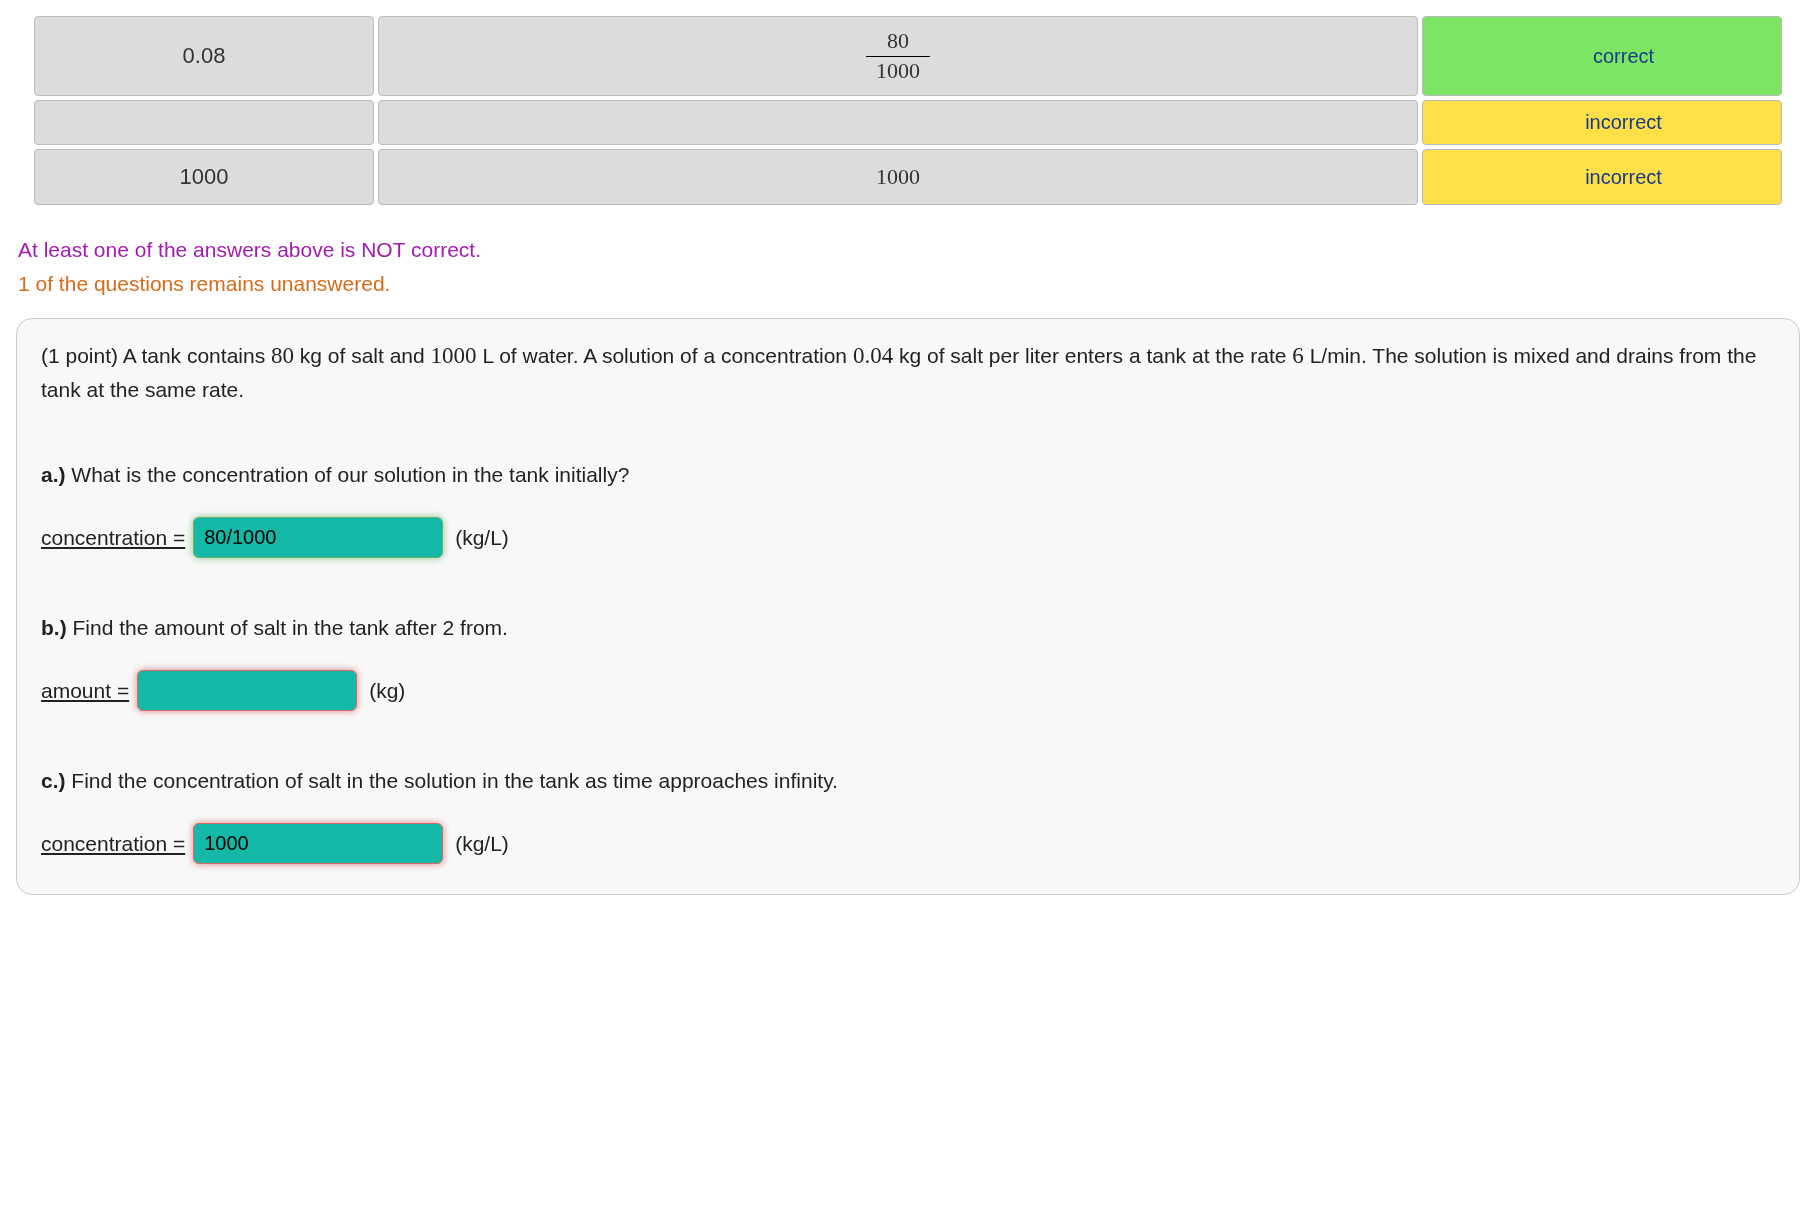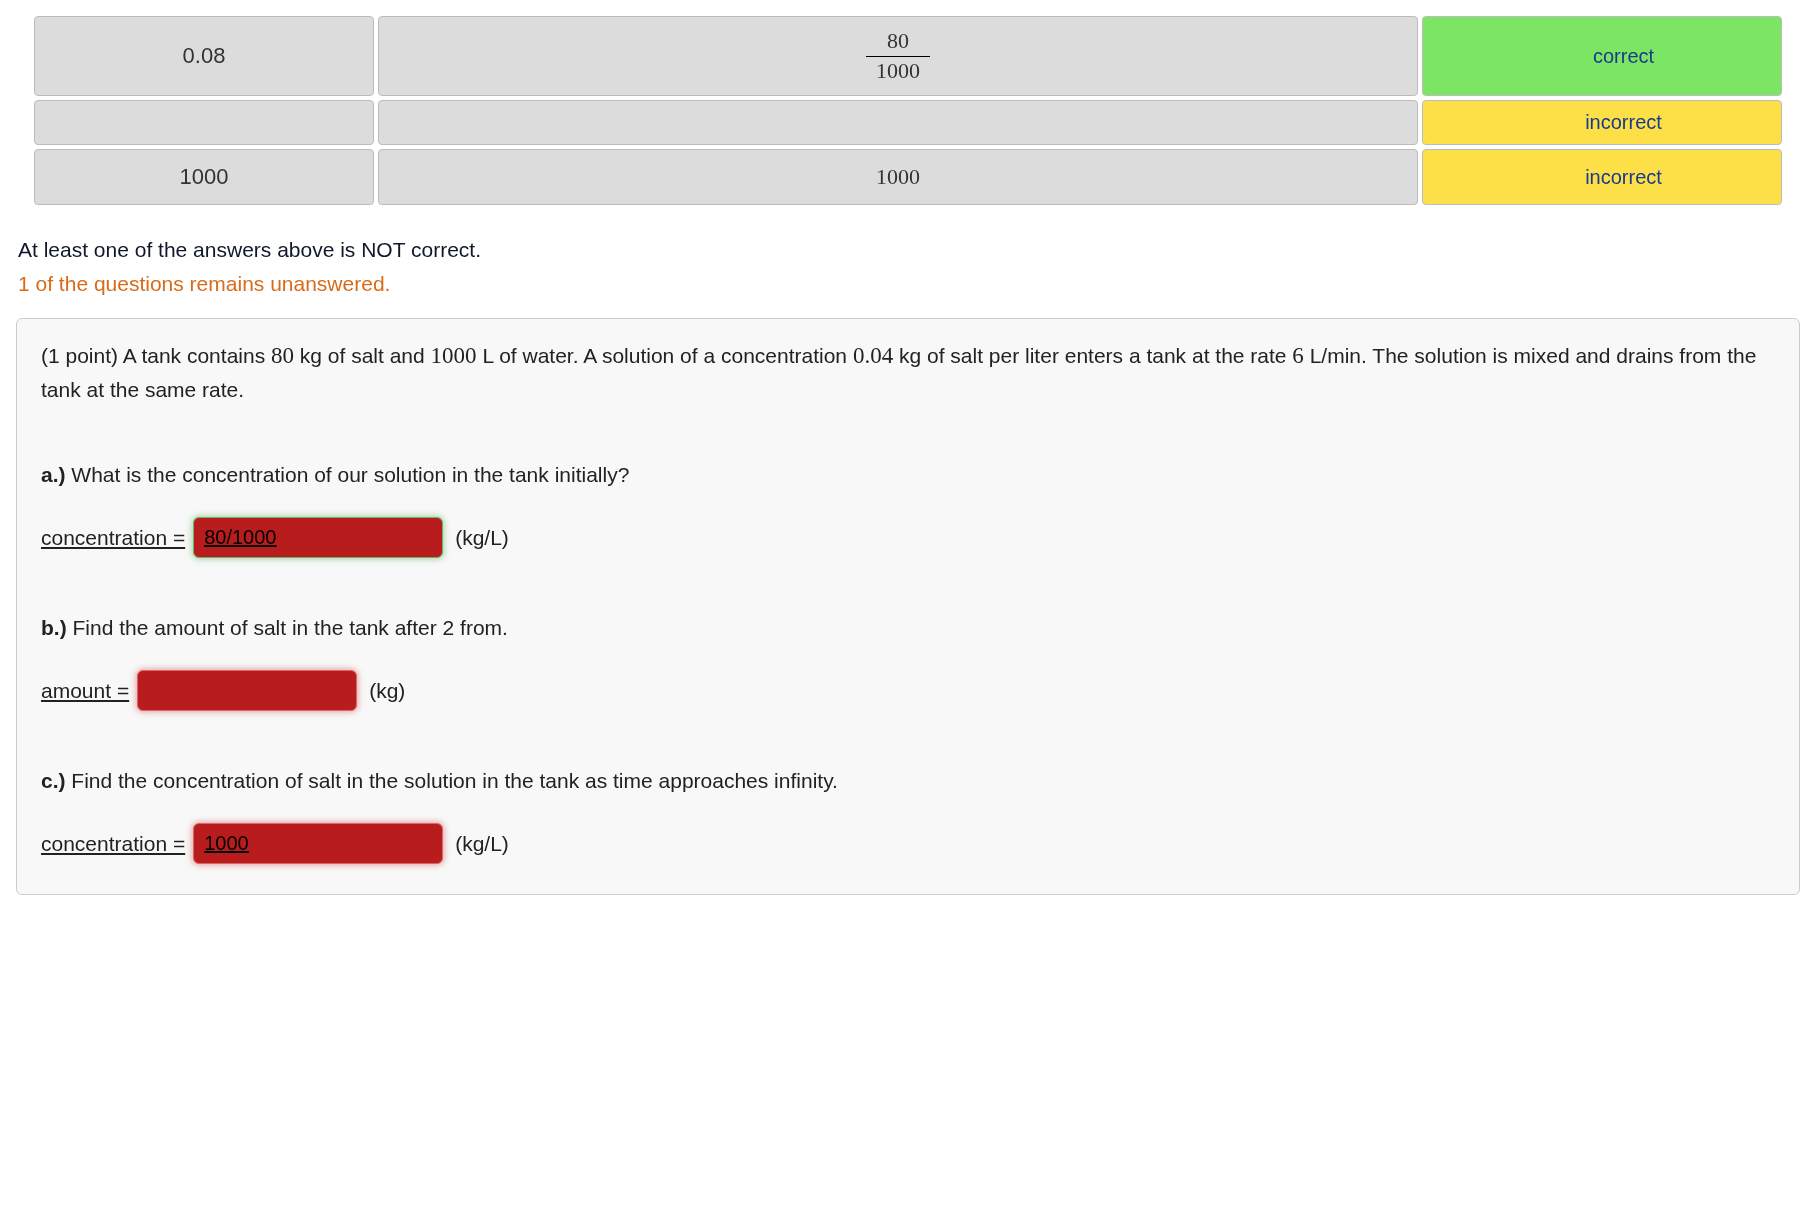--- a/index.html
+++ b/index.html
@@ -37,47 +37,46 @@
     display: inline-block;
     text-align: center;
     vertical-align: middle;
     line-height: 1.1;
     font-family: "Times New Roman", serif;
   }
   .frac .num { display: block; border-bottom: 1.5px solid #000; padding: 0 10px 2px; }
   .frac .den { display: block; padding: 2px 10px 0; }
   .serif { font-family: "Times New Roman", serif; }
   .messages { margin: 24px 0 18px 18px; font-size: 21px; line-height: 1.6; }
-  .msg-error { color: #0f172a; }
+  .msg-error { color: #a21caf; }
   .msg-warn { color: #d86b1a; }
   .problem-box {
     margin: 0 16px;
     border: 1px solid #ccc;
-    border-radius: 6px;
+    border-radius: 16px;
     background: #f8f8f8;
     padding: 20px 24px 30px;
     font-size: 21px;
     color: #222;
   }
   .problem-text { line-height: 1.5; }
   .problem-text .mn { font-family: "Times New Roman", serif; font-size: 23px; }
   .part { margin-top: 58px; }
   .part-header { margin-bottom: 30px; }
   .part-header b { font-weight: bold; }
   .answer-row { display: flex; align-items: center; gap: 8px; font-size: 21px; }
   .answer-row .lbl { white-space: nowrap; text-decoration: underline; }
   .answer-row input {
     font-size: 20px;
     padding: 8px 10px;
     border-radius: 6px;
     border: 1px solid #bbb;
     width: 250px;
-    background: #b91c1c;
+    background: #14b8a6;
     font-family: inherit;
-    text-decoration: underline;
   }
   .answer-row input.ok {
     border: 1px solid #69b36a;
     box-shadow: 0 0 6px 1px rgba(105,179,106,0.6);
   }
   .answer-row input.bad {
     border: 1px solid #d66;
     box-shadow: 0 0 6px 1px rgba(214,102,102,0.6);
   }
   .answer-row input.bad-empty {

